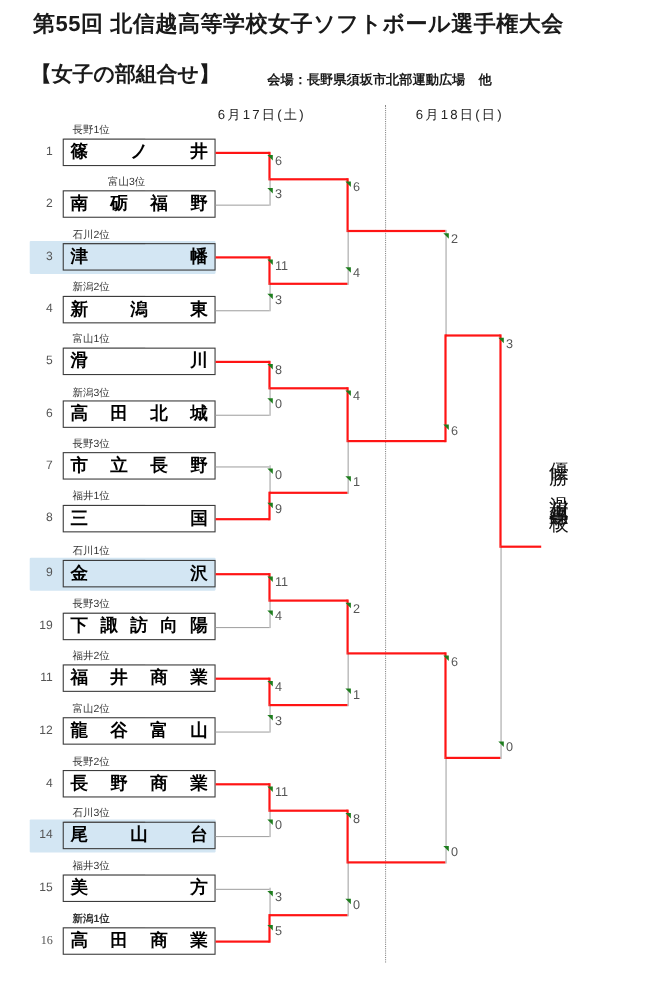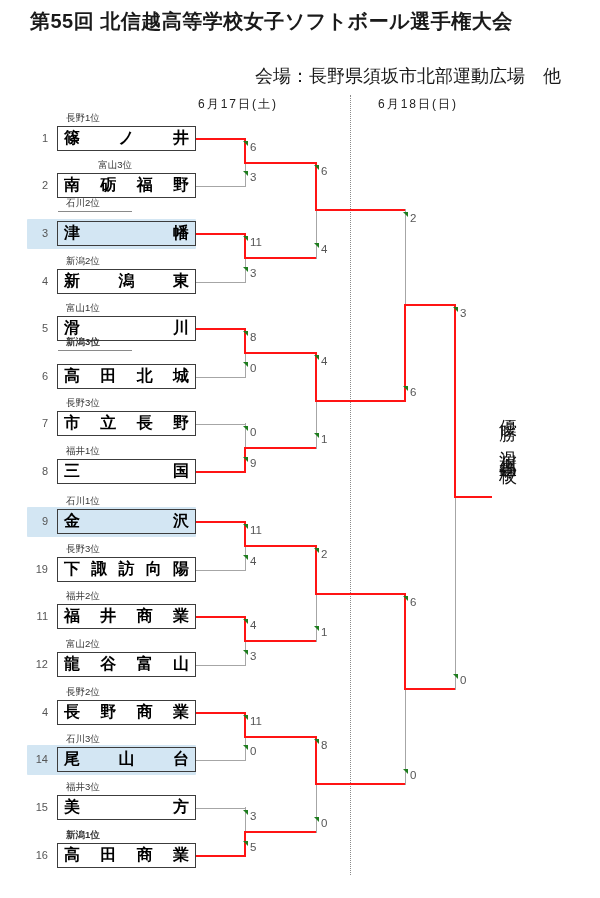--- a/index.html
+++ b/index.html
@@ -3,21 +3,21 @@
 <meta charset="utf-8">
 <style>
   html,body{margin:0;padding:0;background:#ffffff;}
   .page{
     position:relative;width:600px;height:898px;background:#ffffff;overflow:hidden;
     font-family:"Liberation Sans","DejaVu Sans",sans-serif;color:#1a1a1a;
   }
   .abs{position:absolute;}
   .page-title{left:30px;top:8px;font-size:20px;font-weight:bold;letter-spacing:.5px;white-space:nowrap;}
   .section-heading{left:28px;top:55px;font-size:19px;font-weight:bold;white-space:nowrap;}
-  .venue{left:255px;top:64px;font-size:18px;font-weight:normal;white-space:nowrap;}
+  .venue{left:243px;top:64px;font-size:12px;font-weight:bold;white-space:nowrap;}
   .date-label{top:96px;width:120px;text-align:center;font-size:12px;letter-spacing:2px;color:#222;white-space:nowrap;}
   .date-day1{left:178px;}
   .date-day2{left:358px;}
   .day-divider{left:350px;top:95px;height:780px;width:0;border-left:1px dotted #8a8a8a;}
   .hl-band{height:30px;border-radius:1px;}
   .team-number{width:22px;left:26px;text-align:right;font-size:11px;color:#555;}
   .seed-label{left:58px;width:74px;font-size:9.5px;color:#333;padding:0 0 1px 8px;border-bottom:1px solid #8a8a8a;white-space:nowrap;box-sizing:border-box;}
   .team-box{
     left:57px;width:139px;height:25px;border:1px solid #3c3c3c;background:#ffffff;
     display:flex;align-items:center;justify-content:space-between;
@@ -38,20 +38,21 @@
     font-size:18px;color:#111;line-height:24px;
   }
   .champion .champ-label{letter-spacing:5px;display:inline-block;}
   .champion .champ-name{letter-spacing:3px;display:inline-block;padding-top:22px;margin-left:2px;}
 </style>
 <style>.score::before{border-top-color:#1e7d1e;}</style></head>
 <body>
 
 <div class="page">
   <div class="abs page-title">第55回 北信越高等学校女子ソフトボール選手権大会</div>
+  <div class="abs section-heading">【女子の部組合せ】</div>
   <div class="abs venue">会場：長野県須坂市北部運動広場　他</div>
   <div class="abs date-label date-day1">6月17日(土)</div>
   <div class="abs date-label date-day2">6月18日(日)</div>
   <div class="abs day-divider"></div>
 
   <div id="bracket-layer">
       <div class="abs team-number" style="top: 132px;">1</div>
       <div class="abs seed-label" style="top: 112px;">長野1位</div>
       <div class="abs team-box" style="top: 126px; border-color: rgb(60, 60, 60);">
         <span>篠</span>
@@ -61,40 +62,40 @@
       <div class="abs team-number" style="top: 179px;">2</div>
       <div class="abs seed-label" style="top: 159px; text-align: right;">富山3位</div>
       <div class="abs team-box" style="top: 173px; border-color: rgb(60, 60, 60);">
         <span>南</span>
         <span>砺</span>
         <span>福</span>
         <span>野</span>
       </div>
       <div class="abs hl-band" style="left: 27px; top: 219px; width: 169px; background: rgb(211, 230, 243);"></div>
       <div class="abs team-number" style="top: 227px;">3</div>
-      <div class="abs seed-label" style="top: 197px;">石川2位</div>
+      <div class="abs seed-label" style="top: 207px;">石川2位</div>
       <div class="abs team-box hl" style="top: 221px; border-color: rgb(60, 60, 60);">
         <span>津</span>
         <span>幡</span>
       </div>
       <div class="abs team-number" style="top: 275px;">4</div>
       <div class="abs seed-label" style="top: 255px;">新潟2位</div>
       <div class="abs team-box" style="top: 269px; border-color: rgb(60, 60, 60);">
         <span>新</span>
         <span>潟</span>
         <span>東</span>
       </div>
       <div class="abs team-number" style="top: 322px;">5</div>
       <div class="abs seed-label" style="top: 302px;">富山1位</div>
       <div class="abs team-box" style="top: 316px; border-color: rgb(60, 60, 60);">
         <span>滑</span>
         <span>川</span>
       </div>
       <div class="abs team-number" style="top: 370px;">6</div>
-      <div class="abs seed-label" style="top: 336px; font-weight: bold;">新潟3位</div>
+      <div class="abs seed-label" style="top: 351px;">新潟3位</div>
       <div class="abs team-box" style="top: 364px; border-color: rgb(60, 60, 60);">
         <span>高</span>
         <span>田</span>
         <span>北</span>
         <span>城</span>
       </div>
       <div class="abs team-number" style="top: 417px;">7</div>
       <div class="abs seed-label" style="top: 397px;">長野3位</div>
       <div class="abs team-box" style="top: 411px; border-color: rgb(60, 60, 60);">
         <span>市</span>
@@ -155,21 +156,21 @@
         <span>尾</span>
         <span>山</span>
         <span>台</span>
       </div>
       <div class="abs team-number" style="top: 801px;">15</div>
       <div class="abs seed-label" style="top: 781px;">福井3位</div>
       <div class="abs team-box" style="top: 795px; border-color: rgb(60, 60, 60);">
         <span>美</span>
         <span>方</span>
       </div>
-      <div class="abs team-number" style="top: 849px;">16</div>
+      <div class="abs team-number" style="top: 849px; font-family: Liberation Serif, serif;">16</div>
       <div class="abs seed-label" style="top: 829px; font-weight: bold;">新潟1位</div>
       <div class="abs team-box" style="top: 843px; border-color: rgb(60, 60, 60);">
         <span>高</span>
         <span>田</span>
         <span>商</span>
         <span>業</span>
       </div>
       <div class="bline" style="left: 196px; top: 138px; width: 49px; height: 2px; background: rgb(255, 20, 20);"></div>
       <div class="bline" style="left: 196px; top: 185.5px; width: 49px; height: 1px; background: rgb(166, 166, 166);"></div>
       <div class="bline" style="left: 244px; top: 138px; width: 2px; height: 25.5px; background: rgb(255, 20, 20);"></div>

